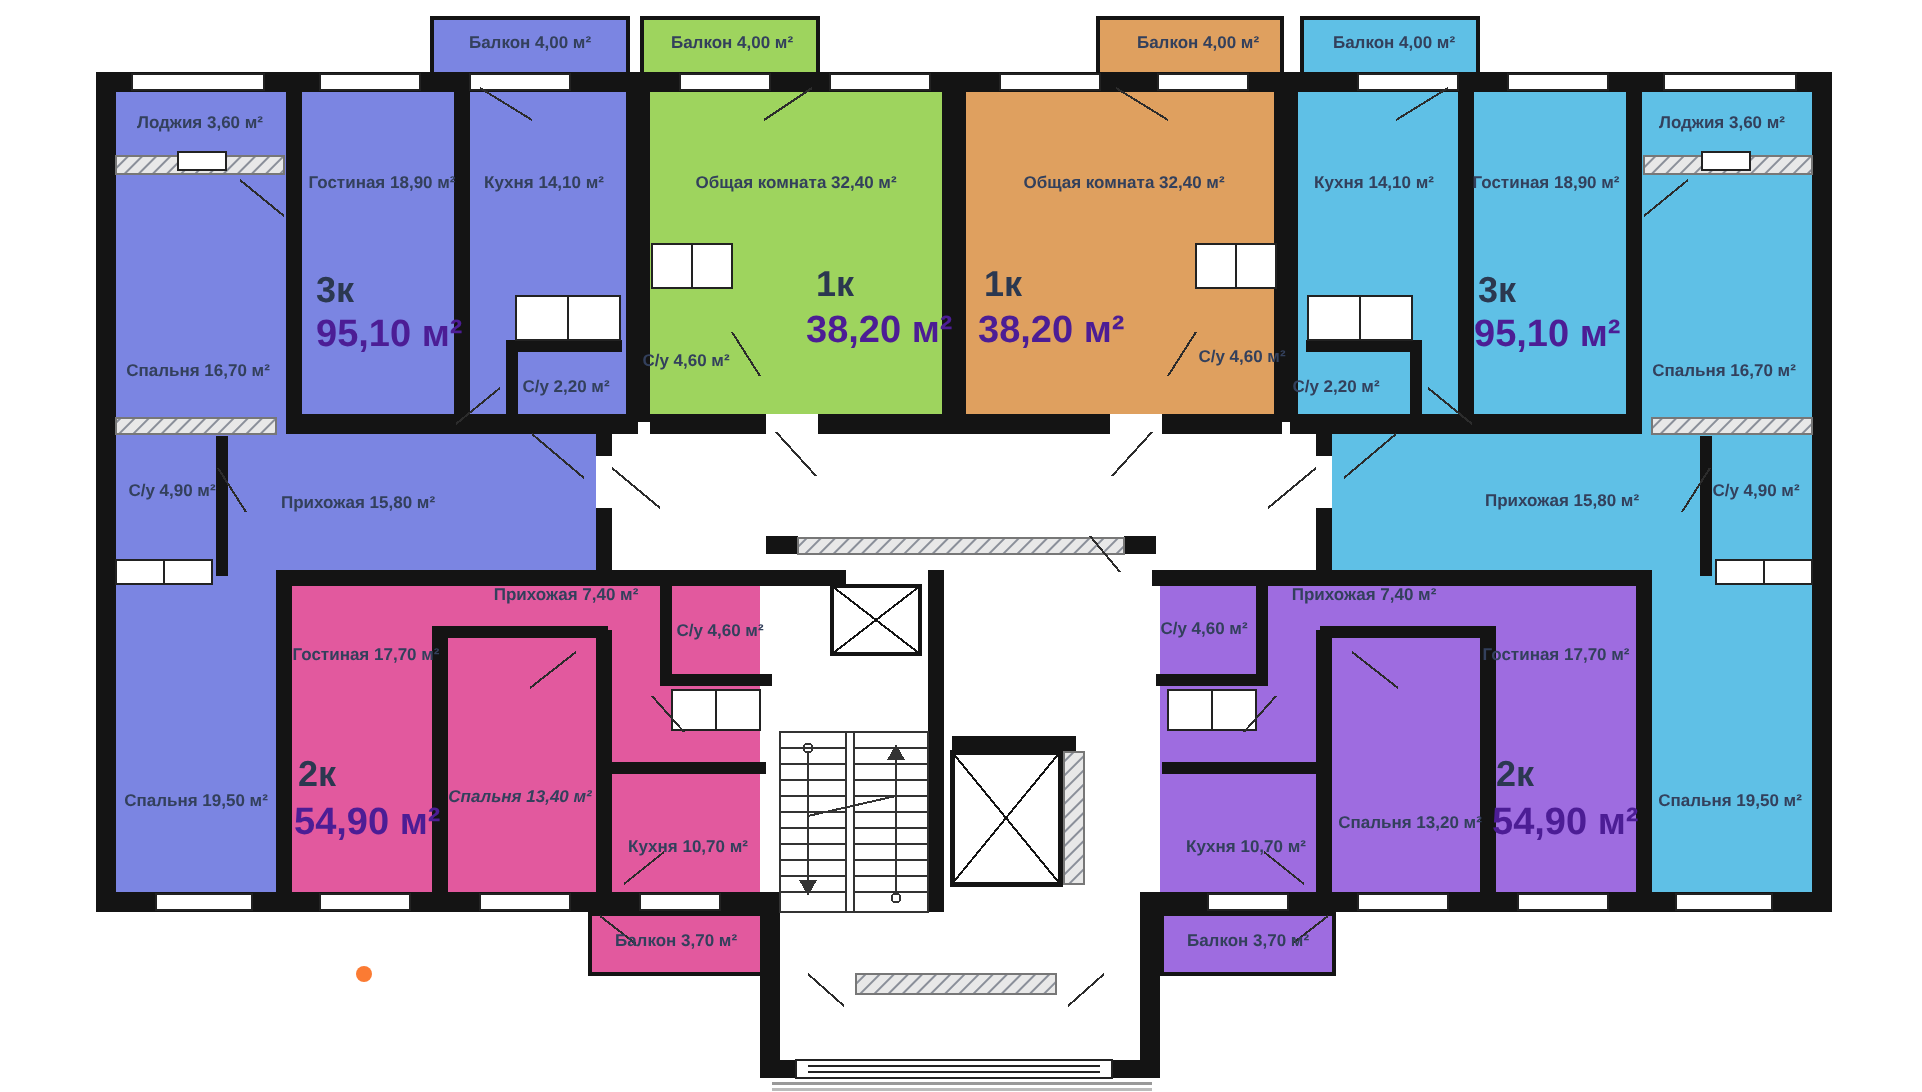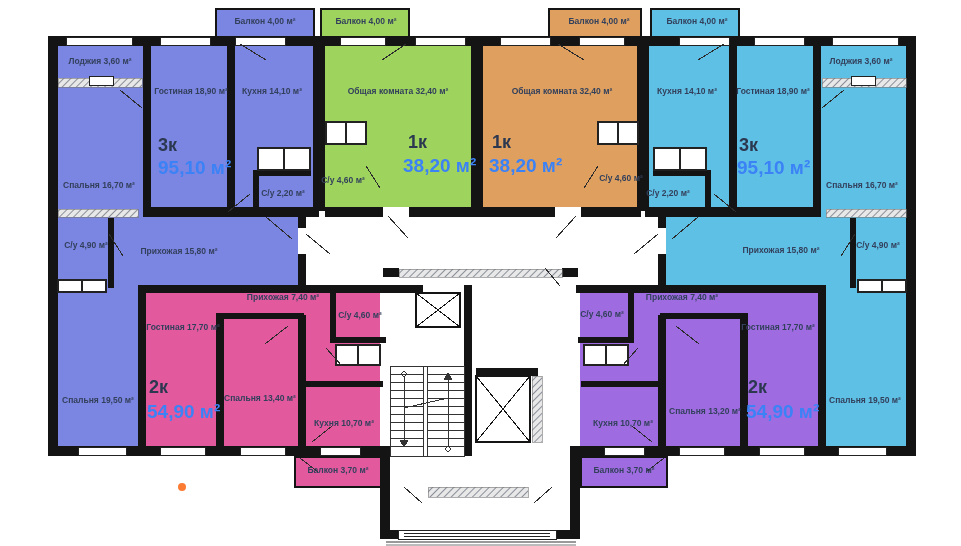--- a/index.html
+++ b/index.html
@@ -4,21 +4,21 @@
 <style>
   html,body{margin:0;padding:0;background:#fff;}
   #plan{position:relative;width:961px;height:546px;background:#fff;overflow:hidden;
         font-family:"Liberation Sans","DejaVu Sans",sans-serif;}
   .room{position:absolute;}
   .balc{position:absolute;border:2px solid #141414;box-sizing:border-box;}
   .lbl{position:absolute;transform:translate(-50%,-50%);font-size:8.5px;font-weight:600;
        color:#33405c;text-align:center;white-space:nowrap;line-height:1.15;z-index:30;}
   .lbl.wrap{white-space:normal;width:50px;}
   .apt-type{position:absolute;font-size:18px;font-weight:700;color:#2b3850;z-index:30;line-height:1;}
-  .apt-area{position:absolute;font-size:19px;font-weight:700;color:#3b82f6;z-index:30;line-height:1;}
+  .apt-area{position:absolute;font-size:19px;font-weight:700;color:#4c1d95;z-index:30;line-height:1;}
   svg.structure{position:absolute;left:0;top:0;z-index:20;pointer-events:none;}
   .dot{position:absolute;width:8px;height:8px;border-radius:50%;z-index:40;}
 </style>
 </head>
 <body>
 
 <div id="plan">
 
   <div class="room" style="left: 58px; top: 46px; width: 257px; height: 165px; background-color: rgb(123, 133, 226);"></div>
   <div class="room" style="left: 58px; top: 211px; width: 240px; height: 76px; background-color: rgb(123, 133, 226);"></div>
@@ -258,21 +258,21 @@
   <div class="lbl wrap" style="left:668px;top:194px;">С/у 2,20 м²</div>
   <div class="lbl wrap" style="left:878px;top:246px;">С/у 4,90 м²</div>
   <div class="lbl" style="left:781px;top:251px;">Прихожая 15,80 м²</div>
   <div class="lbl" style="left:865px;top:401px;">Спальня 19,50 м²</div>
   <div class="apt-type" style="left:739px;top:136px;">3к</div>
   <div class="apt-area" style="left:737px;top:158px;">95,10 м²</div>
 
   <div class="lbl" style="left:283px;top:298px;">Прихожая 7,40 м²</div>
   <div class="lbl wrap" style="left:360px;top:316px;">С/у 4,60 м²</div>
   <div class="lbl" style="left:183px;top:328px;">Гостиная 17,70 м²</div>
-  <div class="lbl" style="left:260px;top:399px;">Спальня 13,40 м²</div>
+  <div class="lbl" style="left:260px;top:399px;font-style:italic;">Спальня 13,40 м²</div>
   <div class="lbl" style="left:344px;top:424px;">Кухня 10,70 м²</div>
   <div class="lbl" style="left:338px;top:471px;">Балкон 3,70 м²</div>
   <div class="apt-type" style="left:149px;top:378px;">2к</div>
   <div class="apt-area" style="left:147px;top:402px;">54,90 м²</div>
 
   <div class="lbl wrap" style="left:602px;top:315px;">С/у 4,60 м²</div>
   <div class="lbl" style="left:682px;top:298px;">Прихожая 7,40 м²</div>
   <div class="lbl" style="left:778px;top:328px;">Гостиная 17,70 м²</div>
   <div class="lbl" style="left:705px;top:412px;">Спальня 13,20 м²</div>
   <div class="lbl" style="left:623px;top:424px;">Кухня 10,70 м²</div>

